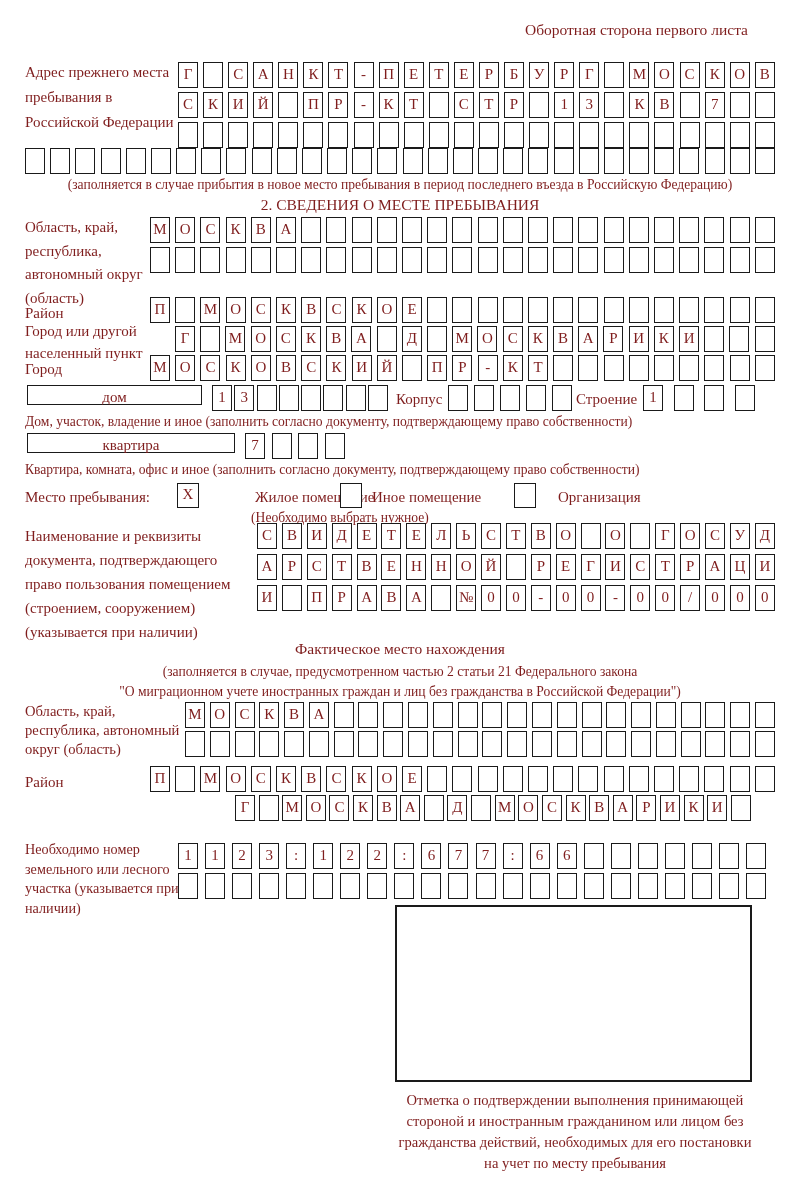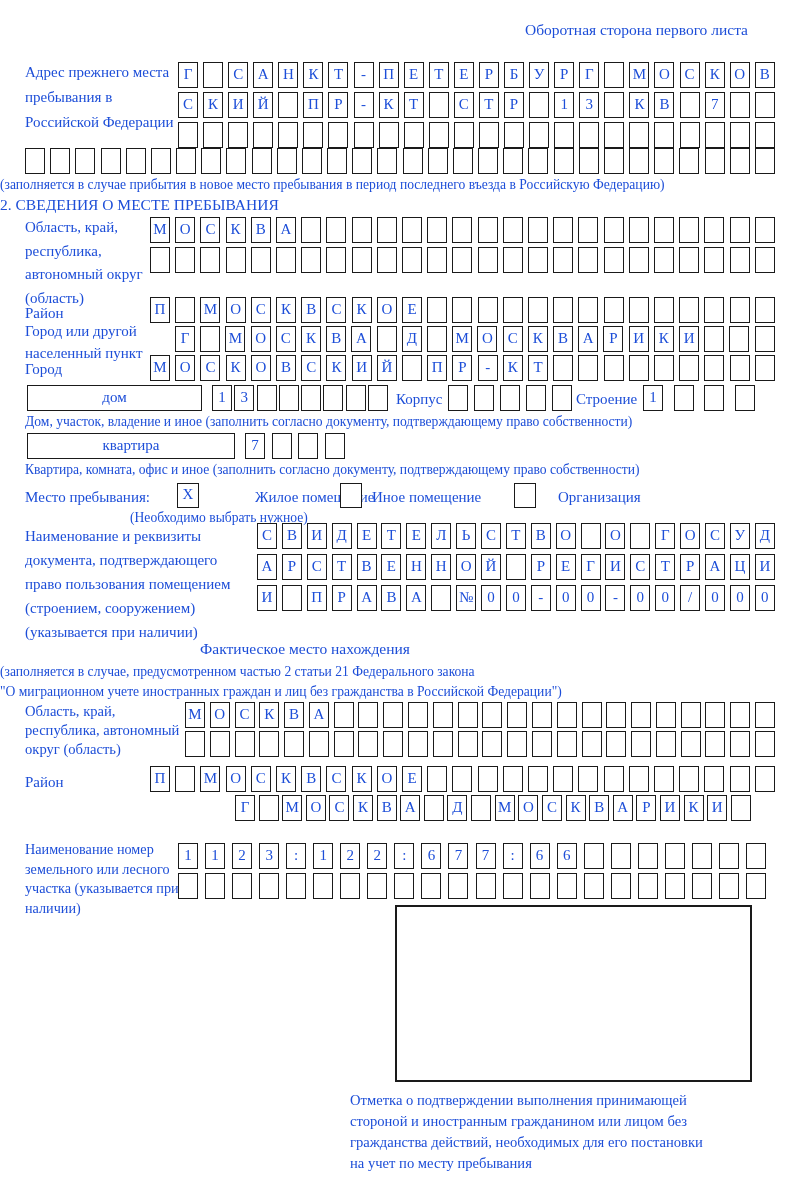--- a/index.html
+++ b/index.html
@@ -1,33 +1,33 @@
 <!DOCTYPE html>
 <html><head>
 <meta charset="utf-8">
 <style>
   html,body{margin:0;padding:0;background:#fff;}
   .page{
     position:relative;width:800px;height:1180px;background:#ffffff;
-    font-family:"Liberation Serif","DejaVu Serif",serif;color:#1d4ed8;
+    font-family:"Liberation Serif","DejaVu Serif",serif;color:#7f1d1d;
     overflow:hidden;
     border-radius:7px;
   }
   .abs{position:absolute;}
   .label{font-size:15px;line-height:24px;}
   .note{font-size:13.6px;}
-  .center{text-align:left;}
+  .center{text-align:center;}
   .bold{font-weight:normal;}
   .cellrow{position:absolute;display:flex;justify-content:space-between;height:26px;}
   .cell{
     width:20px;height:26px;box-sizing:border-box;border:1.6px solid #1a1a1a;
     text-align:center;font-size:15px;line-height:22px;flex:0 0 auto;background:#fff;
   }
   .widebox{
-    position:absolute;height:26px;box-sizing:border-box;border:1.6px solid #1a1a1a;
+    position:absolute;height:20px;box-sizing:border-box;border:1.6px solid #1a1a1a;
     text-align:center;font-size:15px;line-height:22px;background:#fff;
   }
   .chk{
     position:absolute;width:22px;height:25px;box-sizing:border-box;border:1.6px solid #1a1a1a;
     text-align:center;font-size:15px;line-height:21px;background:#fff;
   }
   .stampbox{position:absolute;box-sizing:border-box;border:2px solid #1a1a1a;background:#fff;}
   .lines div{white-space:nowrap;}
 </style>
 </head>
@@ -516,21 +516,21 @@
       <div class="cell">К</div>
       <div class="cell">В</div>
       <div class="cell">А</div>
       <div class="cell">Р</div>
       <div class="cell">И</div>
       <div class="cell">К</div>
       <div class="cell">И</div>
       <div class="cell"></div>
     </div>
 
-  <div class="abs label" style="left:25px;top:840px;width:165px;font-size:14.2px;line-height:19.5px;">Наименование номер земельного или лесного участка (указывается при наличии)</div>
+  <div class="abs label" style="left:25px;top:840px;width:165px;font-size:14.2px;line-height:19.5px;">Необходимо номер земельного или лесного участка (указывается при наличии)</div>
   <div class="cellrow" style="left:178px;top:843px;width:588px;">
       <div class="cell">1</div>
       <div class="cell">1</div>
       <div class="cell">2</div>
       <div class="cell">3</div>
       <div class="cell">:</div>
       <div class="cell">1</div>
       <div class="cell">2</div>
       <div class="cell">2</div>
       <div class="cell">:</div>

